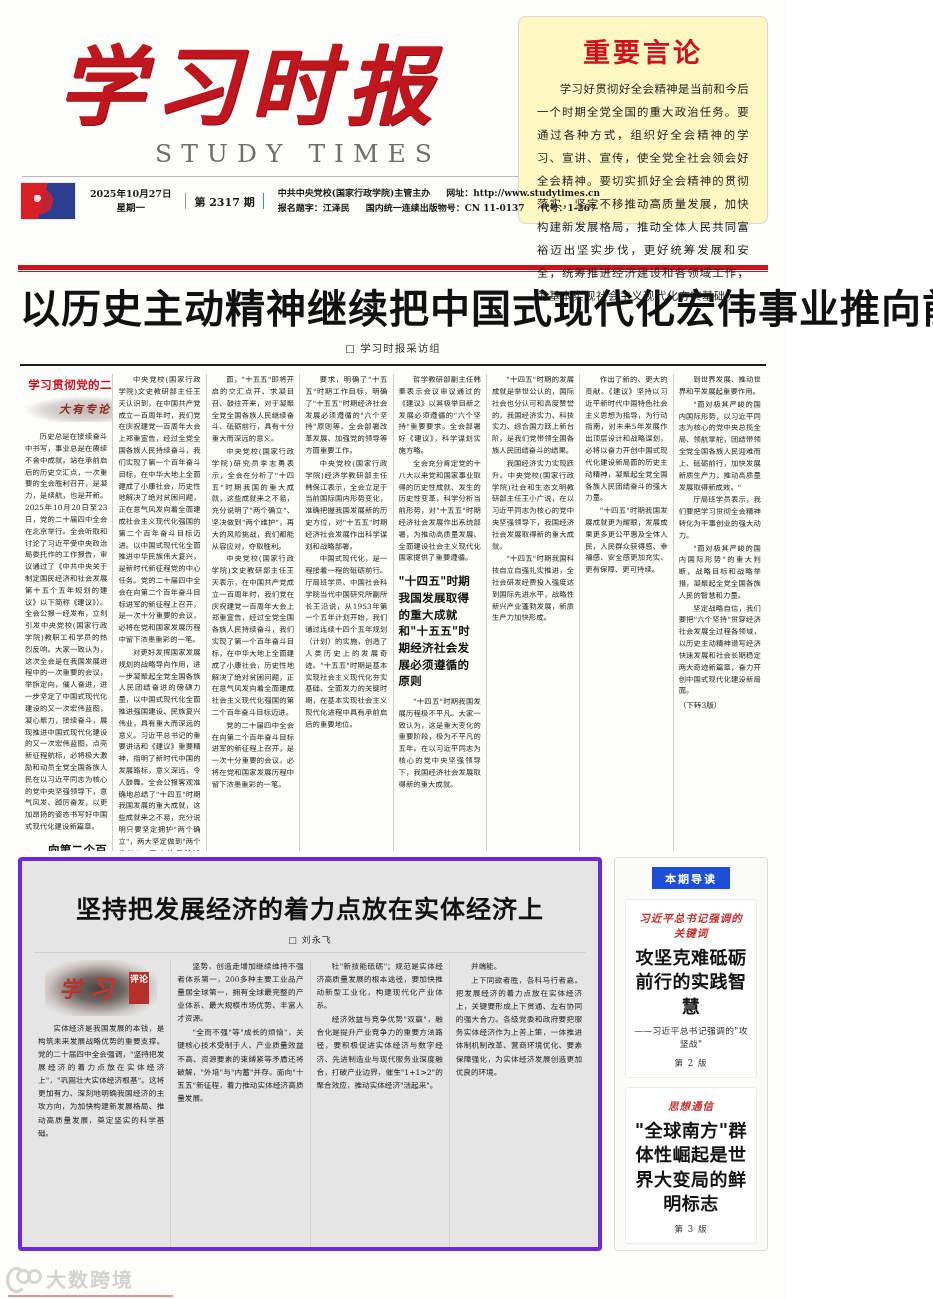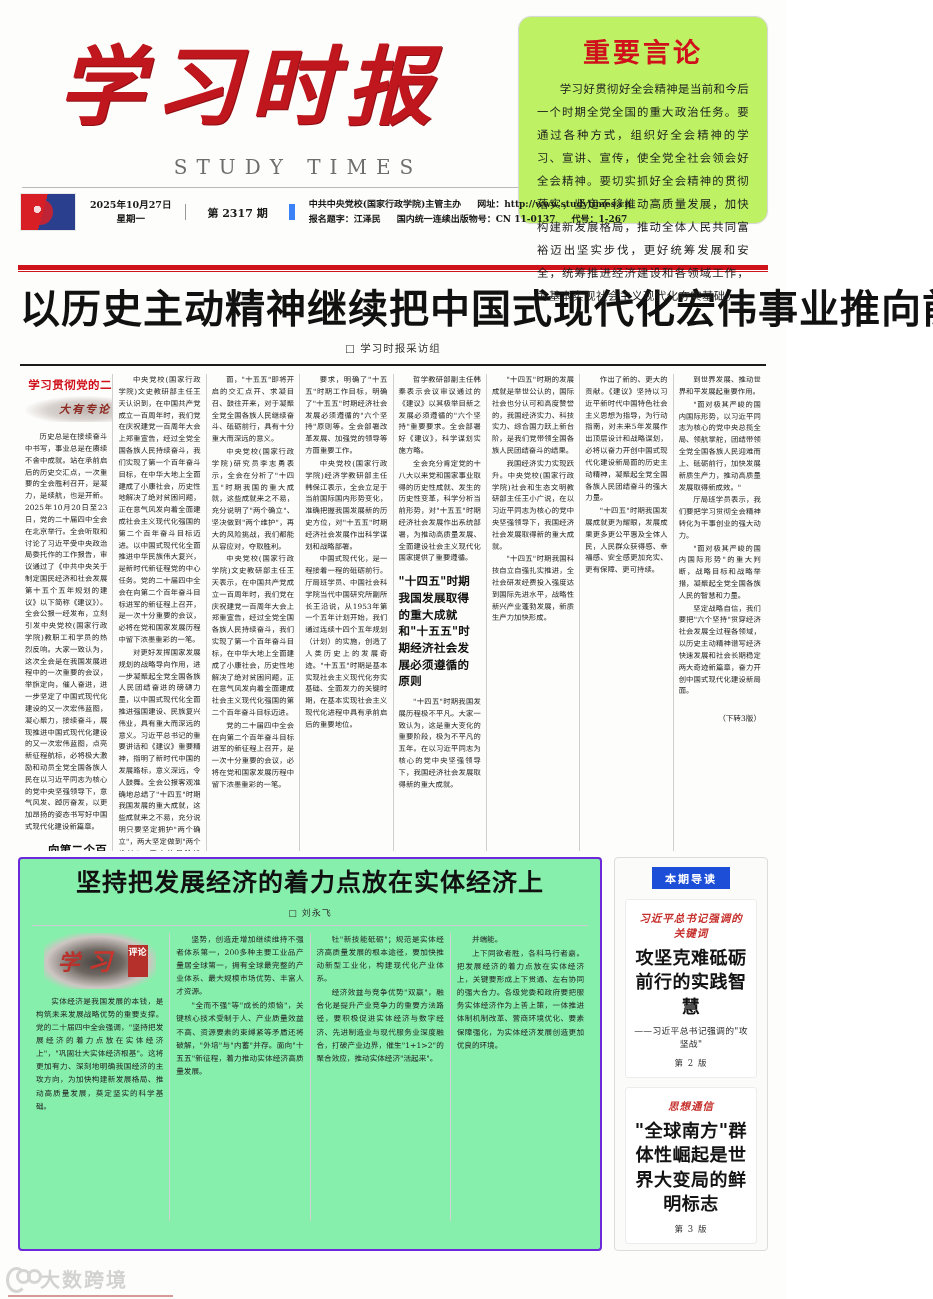--- a/index.html
+++ b/index.html
@@ -36,24 +36,24 @@
     letter-spacing:10px;
     line-height:1.15;
     padding:24px 0 0 40px;
     font-style:italic;
     text-shadow:1px 1px 0 #8f0f14;
     white-space:nowrap;
   }
   .logo-en{
     text-align:center;
     font-family:"DejaVu Serif","Liberation Serif",serif;
-    font-size:20px;
+    font-size:25px;
     letter-spacing:9px;
     color:#6e6e6e;
-    margin-top:18px;
+    margin-top:2px;
     padding-left:60px;
   }
   .mast-rule{
     border-top:1px solid #b9b9b9;
     margin:8px 0 0 4px;
   }
   .mast-info{
     display:flex;align-items:center;
     padding:5px 0 0 2px;
     gap:7px;
@@ -70,34 +70,34 @@
     background:radial-gradient(circle at 40% 40%,#ffffff 0 16%,#d81f26 17% 100%);
     opacity:.85;
   }
   .mast-date{
     font-size:9.5px;line-height:1.5;text-align:center;
     color:#1a1a1a;font-weight:700;white-space:nowrap;
     padding:0 7px;
   }
   .mast-issue{
     font-size:11px;color:#1a1a1a;font-weight:700;
-    border-left:1px solid #999;border-right:6px solid #3b82f6;
-    padding:0 21px;white-space:nowrap;
+    border-left:1px solid #999;border-right:1px solid #3b82f6;
+    padding:0 8px;white-space:nowrap;
   }
   .mast-pub{
     font-size:9px;line-height:1.65;color:#1a1a1a;font-weight:700;
     padding-left:7px;white-space:nowrap;
   }
   .mast-pub .sp{display:inline-block;width:16px;}
 
   
   .statement{
     width:380px;margin-left:auto;margin-top:2px;
-    border:1px solid #d8d8d8;border-radius:13px;
-    background:#bef264;
+    border:1px solid #d8d8d8;border-radius:8px;
+    background:#fef9c3;
     box-sizing:border-box;
     padding:14px 18px 14px 18px;
     height:208px;
     box-shadow:0 0 2px rgba(0,0,0,.05);
   }
   .statement h2{
     margin:0 0 8px 0;text-align:center;
     color:#d0111b;font-size:27px;font-weight:700;
     letter-spacing:3px;
     font-family:"DejaVu Sans","Liberation Sans",sans-serif;
@@ -172,33 +172,33 @@
     font-style:italic;letter-spacing:2px;
   }
   .sec-head{
     font-size:11.5px;font-weight:700;line-height:1.45;
     color:#111;margin:9px 0 6px 0;text-indent:2em;
     font-family:"DejaVu Sans","Liberation Sans",sans-serif;
     letter-spacing:.3px;
   }
   .sec-head.ctr{text-indent:0;text-align:left;}
   .jump{
-    text-align:right;font-size:7.6px;color:#222;margin-top:15px;
+    text-align:left;font-size:7.6px;color:#222;margin-top:2px;
   }
 
   
   .lower{
     display:flex;padding:6px 18px 0 18px;gap:12px;
     box-sizing:border-box;height:400px;
   }
   .lower-left{
     flex:0 0 584px;
-    border:2px solid #6d28d9;border-radius:4px;
-    background:#86efac;box-sizing:border-box;
-    padding:3px 10px 8px 10px;
+    border:4px solid #6d28d9;border-radius:4px;
+    background:#e5e5e5;box-sizing:border-box;
+    padding:28px 10px 8px 10px;
     overflow:hidden;
   }
   .lower-left h2{
     margin:0;text-align:center;font-size:25px;font-weight:700;
     color:#111;letter-spacing:1px;
     font-family:"DejaVu Serif","Liberation Serif",serif;
   }
   .lower-left .byline2{
     text-align:center;font-size:9px;margin:8px 0 6px 0;color:#333;
     letter-spacing:1px;
@@ -264,21 +264,21 @@
   .idx-sub{
     font-size:8.8px;color:#2c2c2c;margin-top:5px;letter-spacing:.3px;
   }
   .idx-page{
     font-size:8.5px;color:#333;margin-top:6px;letter-spacing:1px;
   }
 
   
   .watermark{
     position:absolute;left:6px;bottom:6px;
-    display:flex;align-items:center;
+    display:flex;align-items:center;gap:6px;
     opacity:.62;
   }
   .wm-mark{
     width:34px;height:28px;position:relative;
   }
   .wm-mark .d1,.wm-mark .d2{
     position:absolute;border-radius:50%;
     border:3px solid #bdbdbd;
   }
   .wm-mark .d1{left:10px;top:4px;width:9px;height:9px;}

